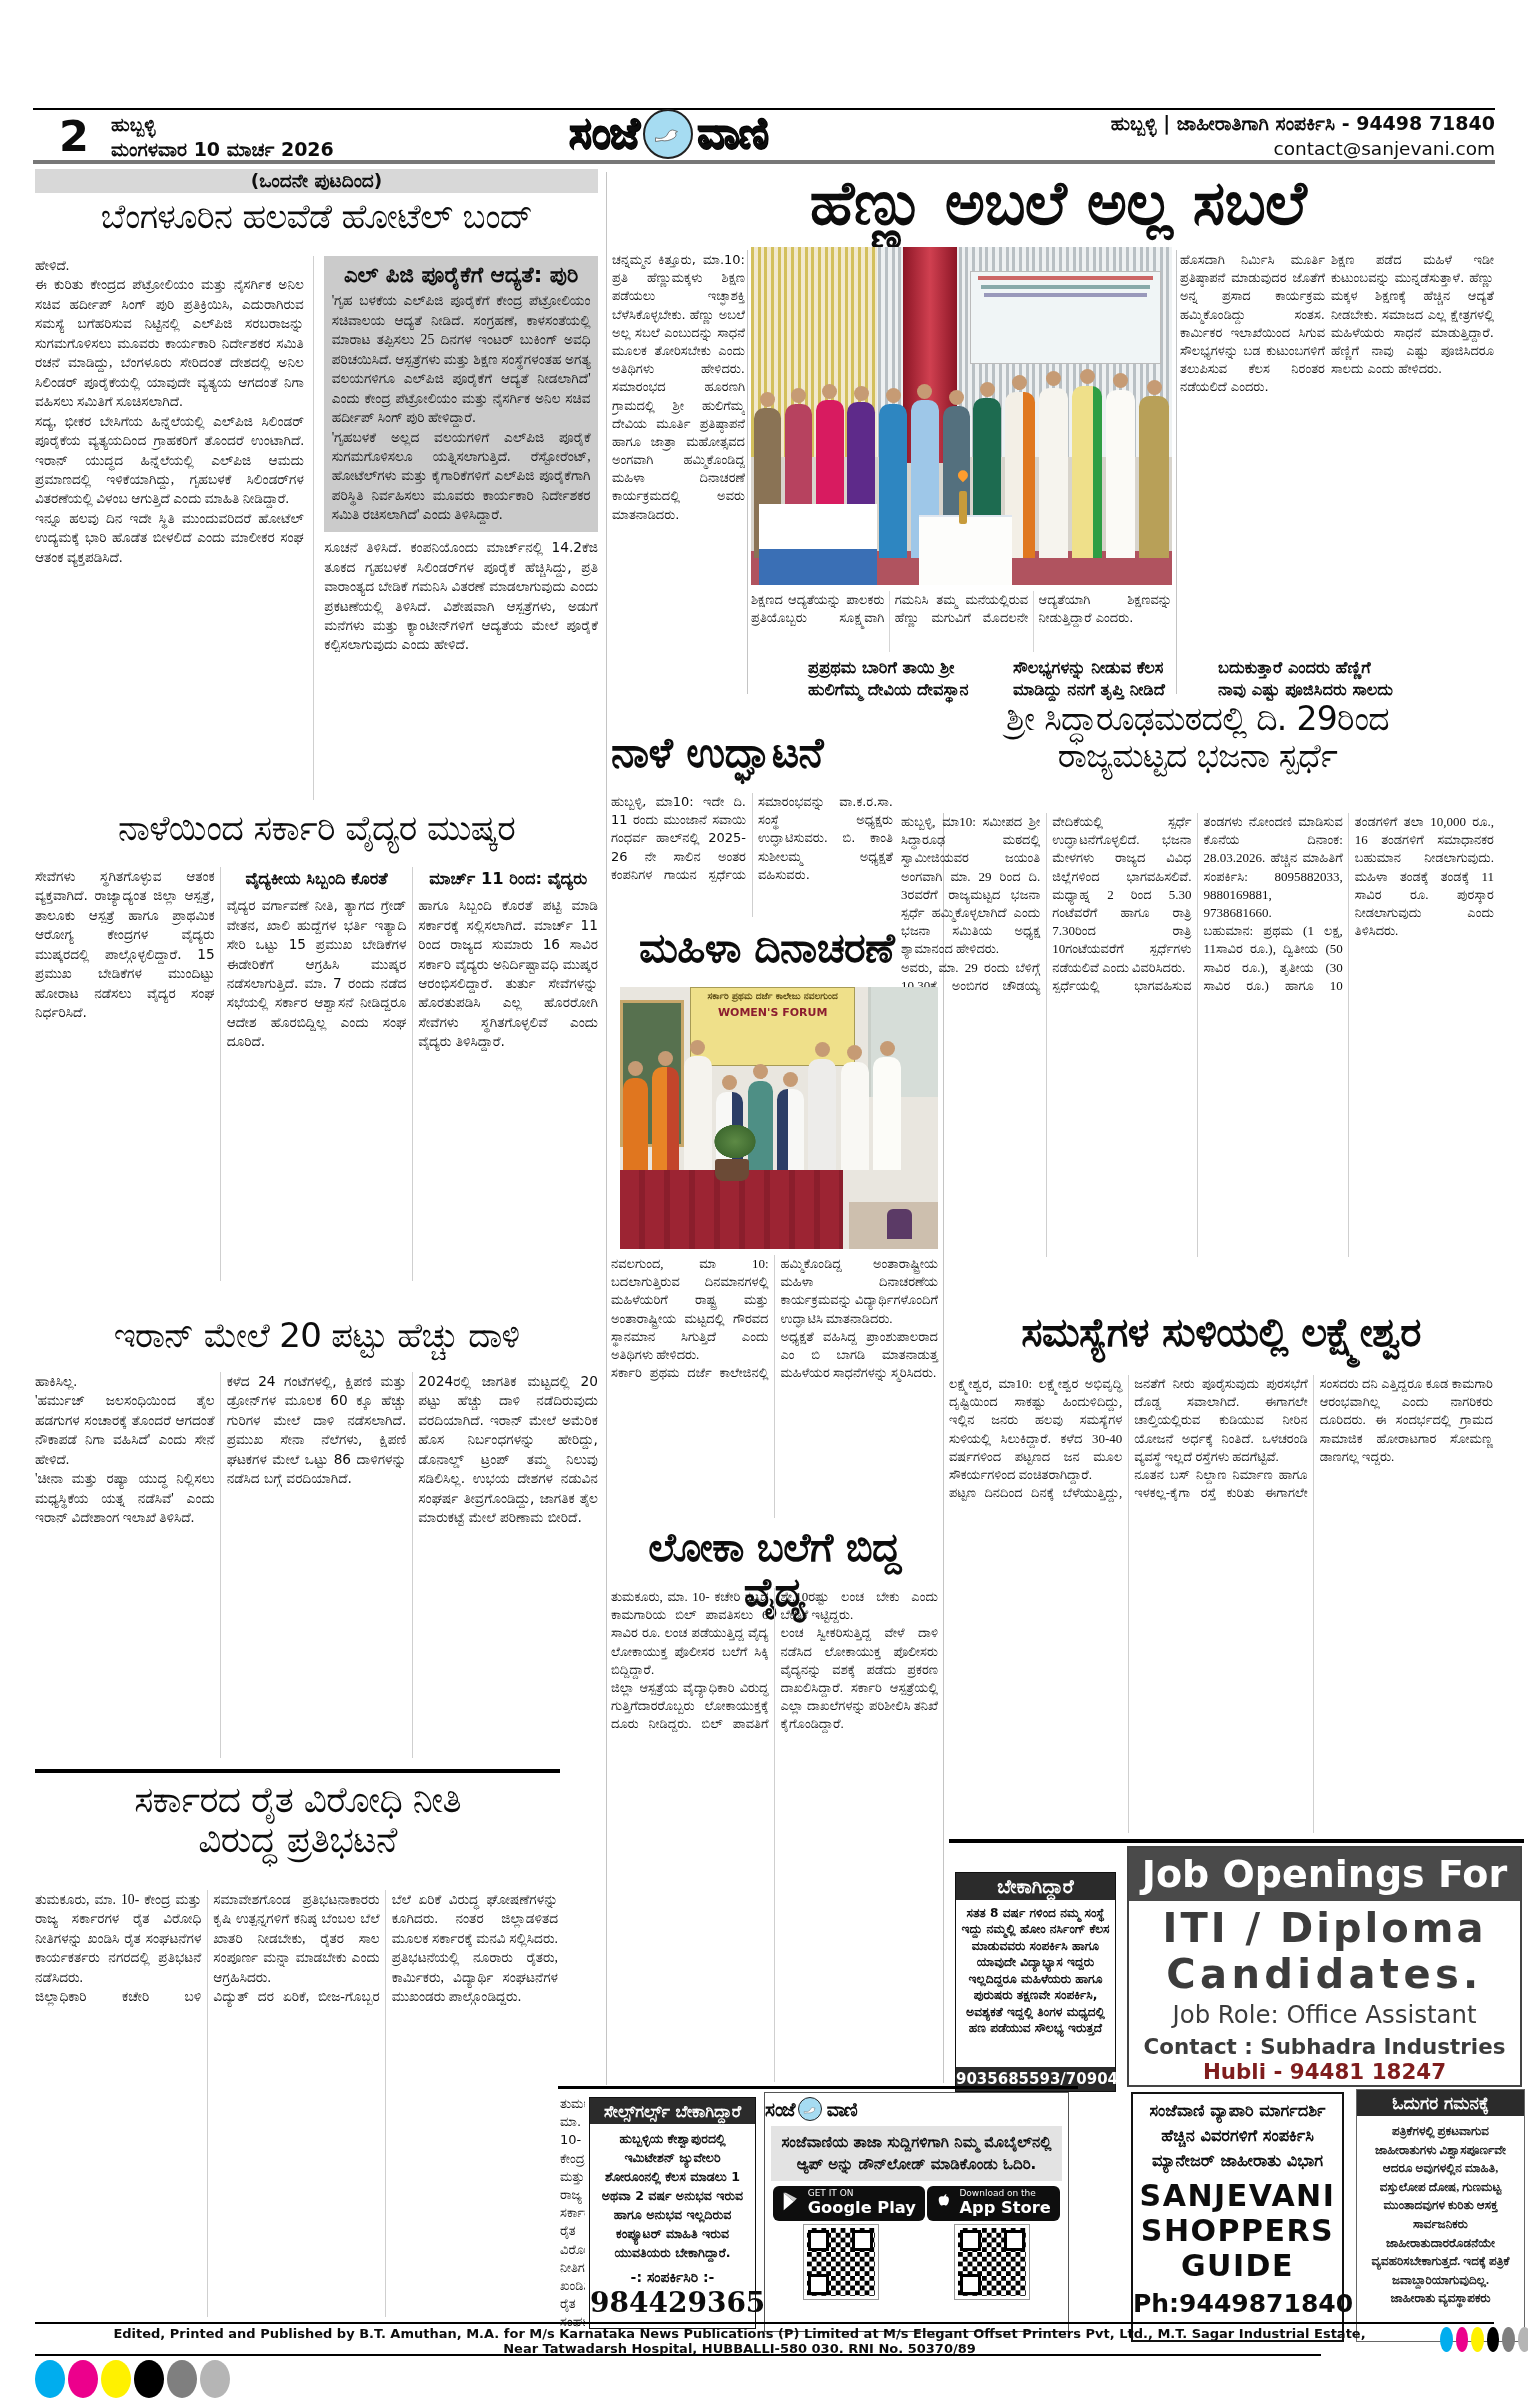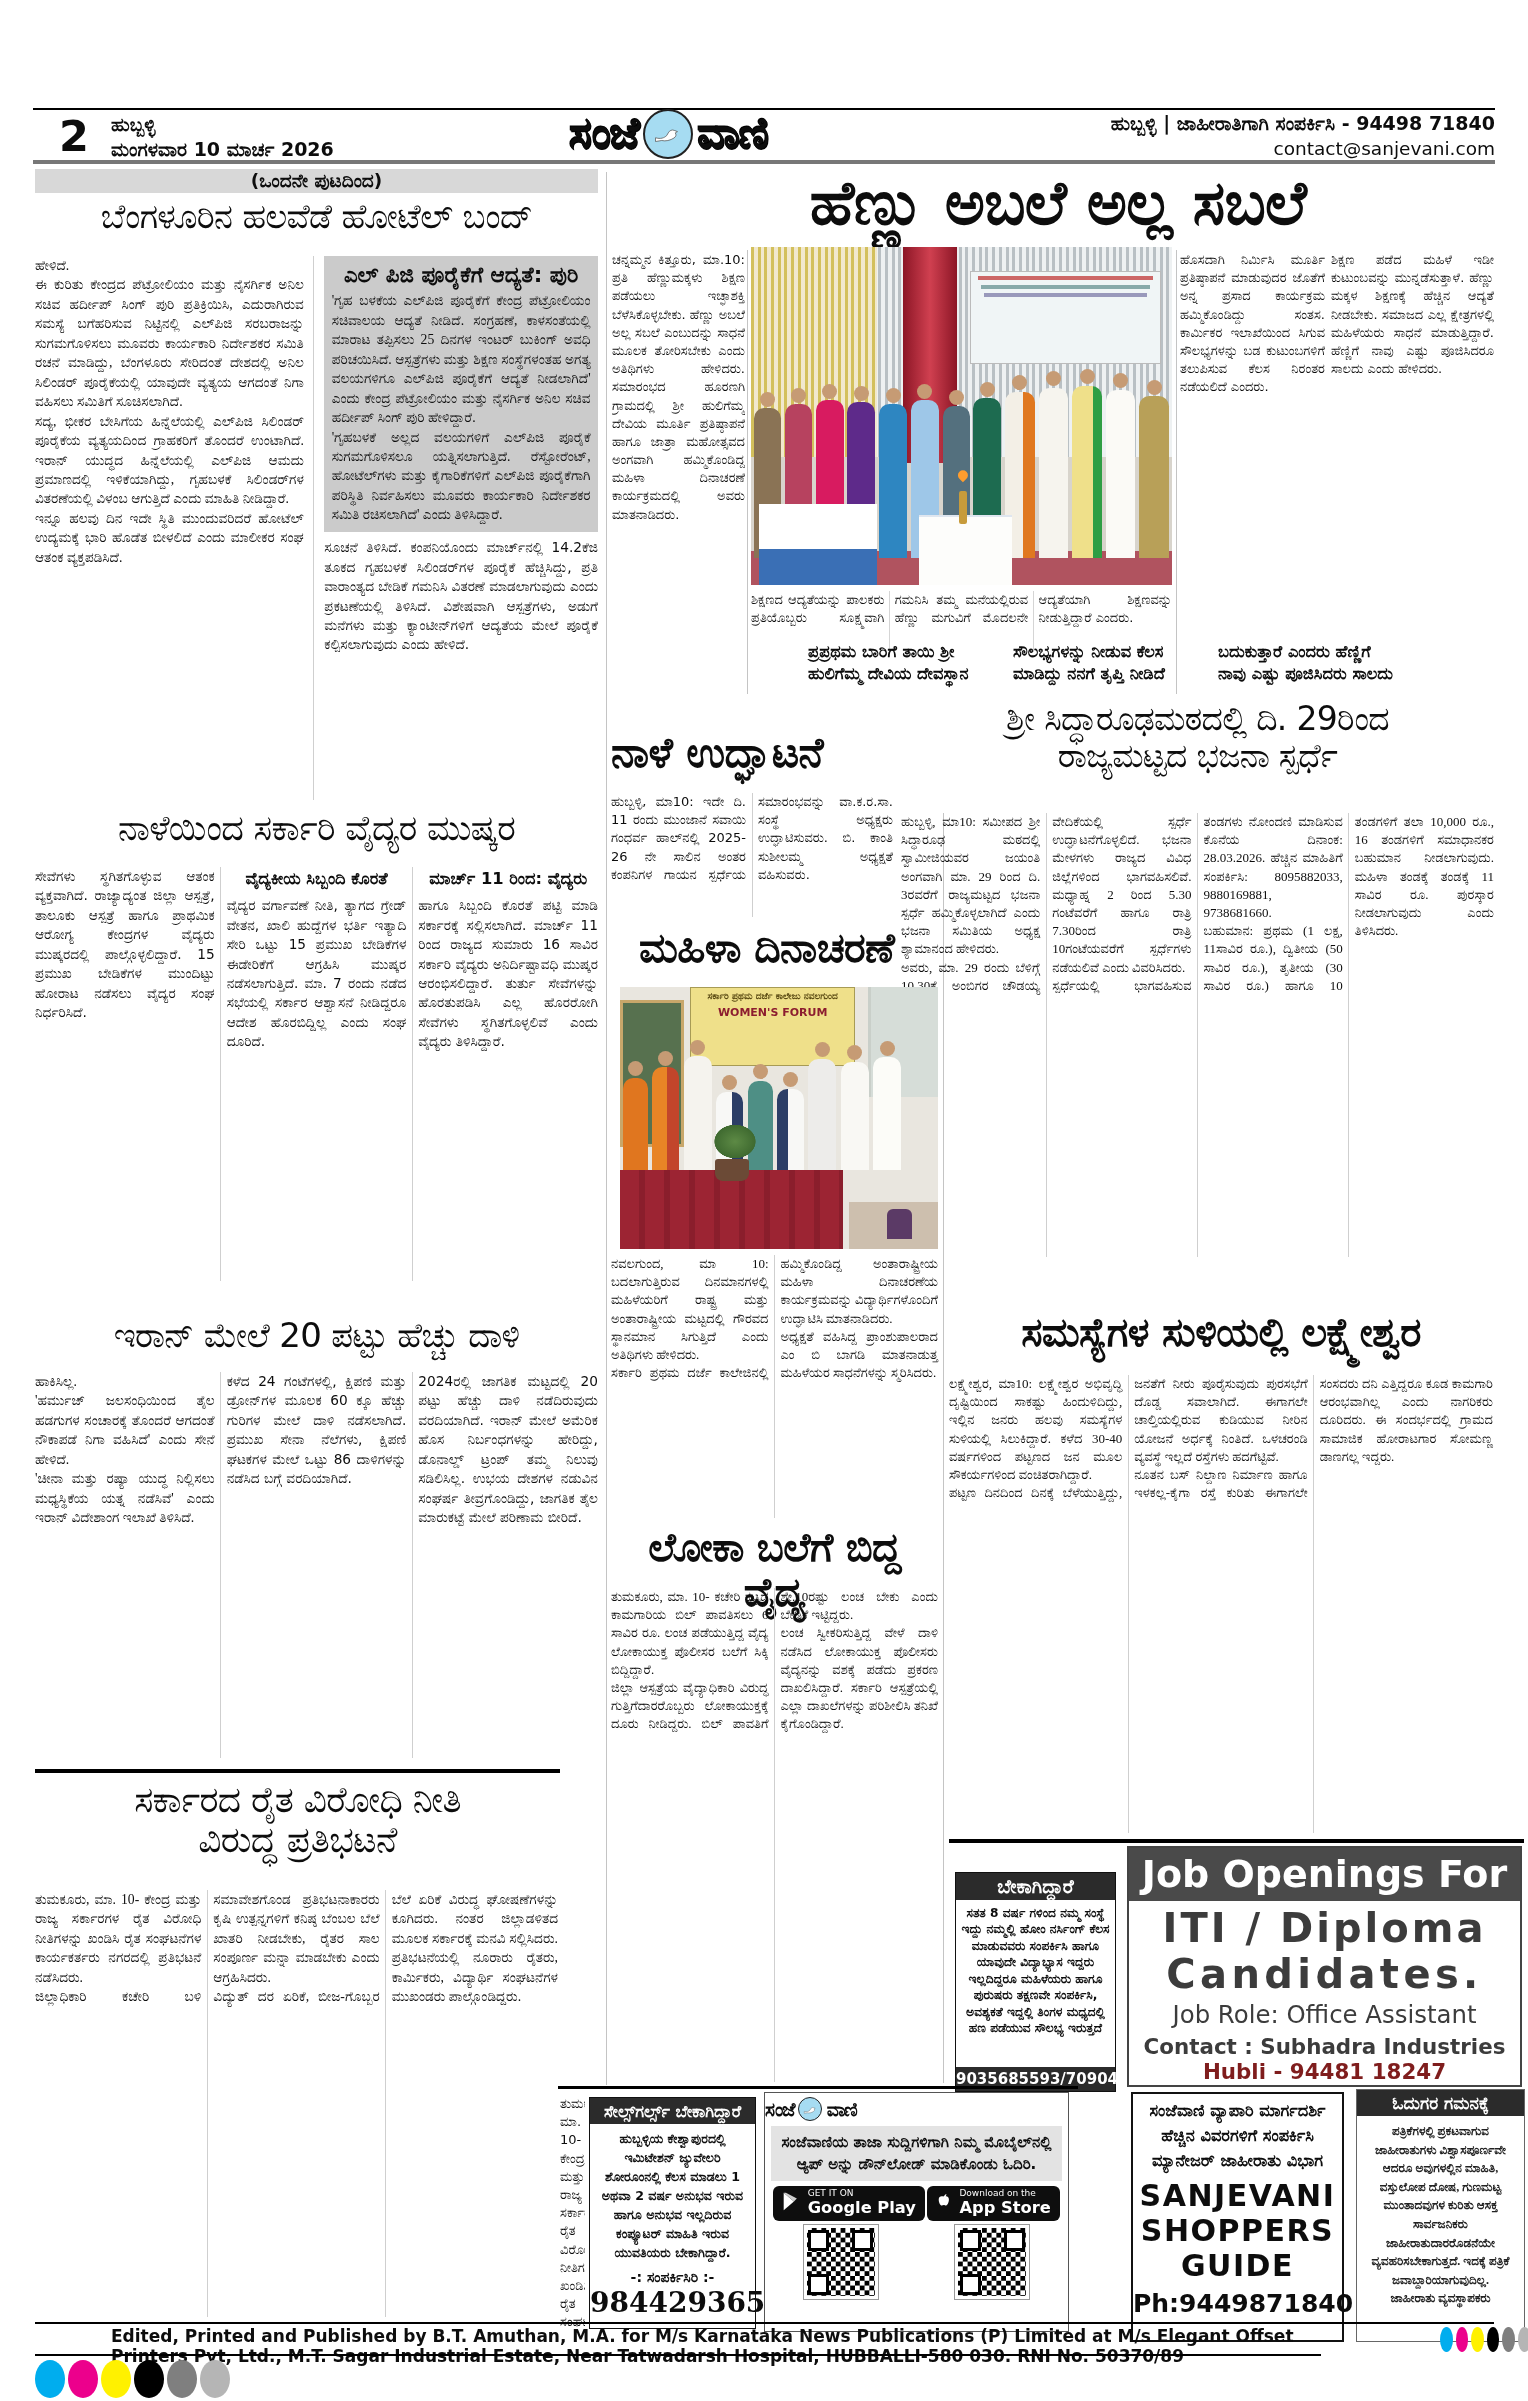--- a/index.html
+++ b/index.html
@@ -189,21 +189,21 @@
           <span class="torso" style="background:#b8a058"></span>
         </span>
     </div>
     <div class="abs" style="left:2%;bottom:0;width:28%;height:24%;background:linear-gradient(#ffffff 55%,#3a6fb5 55%)"></div>
     <div class="abs" style="left:40%;bottom:0;width:22%;height:20%;background:#fdfdfb;border-top:2.2px solid #dfe6ef"></div>
     <div class="abs" style="left:49.5%;bottom:18%;width:7.4px;height:33px;background:#c79b3b;border-radius:2.2px"></div>
     <div class="abs" style="left:49.2%;bottom:31%;width:10.4px;height:10.4px;border-radius:50% 50% 50% 0;background:#ff9d2e;transform:rotate(-45deg)"></div>
   </div>
 
   <div class="abs body-xs just" style="left:751px;top:591px;width:421px;height:61px;column-count:3;column-gap:10.4px;column-rule:0.7px solid #d5d5d5;overflow:hidden">ಶಿಕ್ಷಣದ ಆದ್ಯತೆಯನ್ನು ಪಾಲಕರು ಪ್ರತಿಯೊಬ್ಬರು ಸೂಕ್ಷ್ಮವಾಗಿ ಗಮನಿಸಿ ತಮ್ಮ ಮನೆಯಲ್ಲಿರುವ ಹೆಣ್ಣು ಮಗುವಿಗೆ ಮೊದಲನೇ ಆದ್ಯತೆಯಾಗಿ ಶಿಕ್ಷಣವನ್ನು ನೀಡುತ್ತಿದ್ದಾರೆ ಎಂದರು.</div>
-  <div class="abs" style="left:808px;top:641px;width:586px;height:68px;display:flex;gap:29px">
+  <div class="abs" style="left:808px;top:657px;width:586px;height:68px;display:flex;gap:29px">
     <div style="flex:1;font-weight:800;font-size:16.3px;line-height:1.35">ಪ್ರಪ್ರಥಮ ಬಾರಿಗೆ ತಾಯಿ ಶ್ರೀ ಹುಲಿಗೆಮ್ಮ ದೇವಿಯ ದೇವಸ್ಥಾನ</div>
     <div style="flex:1;font-weight:800;font-size:16.3px;line-height:1.35">ಸೌಲಭ್ಯಗಳನ್ನು ನೀಡುವ ಕೆಲಸ ಮಾಡಿದ್ದು ನನಗೆ ತೃಪ್ತಿ ನೀಡಿದೆ</div>
     <div style="flex:1;font-weight:800;font-size:16.3px;line-height:1.35">ಬದುಕುತ್ತಾರೆ ಎಂದರು ಹೆಣ್ಣಿಗೆ ನಾವು ಎಷ್ಟು ಪೂಜಿಸಿದರು ಸಾಲದು</div>
   </div>
   <div class="abs body-xs just" style="left:1180px;top:251px;width:145px;height:399px;overflow:hidden">ಹೊಸದಾಗಿ ನಿರ್ಮಿಸಿ ಮೂರ್ತಿ ಪ್ರತಿಷ್ಠಾಪನೆ ಮಾಡುವುದರ ಜೊತೆಗೆ ಅನ್ನ ಪ್ರಸಾದ ಕಾರ್ಯಕ್ರಮ ಹಮ್ಮಿಕೊಂಡಿದ್ದು ಸಂತಸ. ಕಾರ್ಮಿಕರ ಇಲಾಖೆಯಿಂದ ಸಿಗುವ ಸೌಲಭ್ಯಗಳನ್ನು ಬಡ ಕುಟುಂಬಗಳಿಗೆ ತಲುಪಿಸುವ ಕೆಲಸ ನಿರಂತರ ನಡೆಯಲಿದೆ ಎಂದರು.</div>
   <div class="abs body-xs just" style="left:1331px;top:251px;width:163px;height:399px;overflow:hidden">ಶಿಕ್ಷಣ ಪಡೆದ ಮಹಿಳೆ ಇಡೀ ಕುಟುಂಬವನ್ನು ಮುನ್ನಡೆಸುತ್ತಾಳೆ. ಹೆಣ್ಣು ಮಕ್ಕಳ ಶಿಕ್ಷಣಕ್ಕೆ ಹೆಚ್ಚಿನ ಆದ್ಯತೆ ನೀಡಬೇಕು. ಸಮಾಜದ ಎಲ್ಲ ಕ್ಷೇತ್ರಗಳಲ್ಲಿ ಮಹಿಳೆಯರು ಸಾಧನೆ ಮಾಡುತ್ತಿದ್ದಾರೆ. ಹೆಣ್ಣಿಗೆ ನಾವು ಎಷ್ಟು ಪೂಜಿಸಿದರೂ ಸಾಲದು ಎಂದು ಹೇಳಿದರು.</div>
 
   <div class="abs hl hl-heavy" style="left:611px;top:729px;width:282px;font-size:42px;text-align:left">ನಾಳೆ ಉದ್ಘಾಟನೆ</div>
   <div class="abs cols2 body-xs just" style="left:611px;top:793px;width:282px;height:124px">ಹುಬ್ಬಳ್ಳಿ, ಮಾ10: ಇದೇ ದಿ. 11 ರಂದು ಮುಂಜಾನೆ ಸವಾಯಿ ಗಂಧರ್ವ ಹಾಲ್‌ನಲ್ಲಿ 2025-26 ನೇ ಸಾಲಿನ ಅಂತರ ಕಂಪನಿಗಳ ಗಾಯನ ಸ್ಪರ್ಧೆಯ ಸಮಾರಂಭವನ್ನು ವಾ.ಕ.ರ.ಸಾ. ಸಂಸ್ಥೆ ಅಧ್ಯಕ್ಷರು ಉದ್ಘಾಟಿಸುವರು. ಬಿ. ಕಾಂತಿ ಸುಶೀಲಮ್ಮ ಅಧ್ಯಕ್ಷತೆ ವಹಿಸುವರು.</div>
 
@@ -371,21 +371,21 @@
     <div style="font-size:25px;font-weight:800;margin-top:6px">Ph:9449871840</div>
   </div>
 
   <div class="abs" style="left:1356px;top:2089px;width:169px;height:253px;border:1.5px solid #666;box-sizing:border-box;background:#fff">
     <div class="darkhead" style="font-size:17px;padding:3px 0">ಓದುಗರ ಗಮನಕ್ಕೆ</div>
     <div class="pre" style="font-size:12px;text-align:center;line-height:1.55;padding:6px 4.4px;font-weight:600;color:#222">ಪತ್ರಿಕೆಗಳಲ್ಲಿ ಪ್ರಕಟವಾಗುವ ಜಾಹೀರಾತುಗಳು ವಿಶ್ವಾಸಪೂರ್ಣವೇ ಆದರೂ ಅವುಗಳಲ್ಲಿನ ಮಾಹಿತಿ, ವಸ್ತುಲೋಪ ದೋಷ, ಗುಣಮಟ್ಟ ಮುಂತಾದವುಗಳ ಕುರಿತು ಆಸಕ್ತ ಸಾರ್ವಜನಿಕರು ಜಾಹೀರಾತುದಾರರೊಡನೆಯೇ ವ್ಯವಹರಿಸಬೇಕಾಗುತ್ತದೆ. ಇದಕ್ಕೆ ಪತ್ರಿಕೆ ಜವಾಬ್ದಾರಿಯಾಗುವುದಿಲ್ಲ.
 ಜಾಹೀರಾತು ವ್ಯವಸ್ಥಾಪಕರು</div>
   </div>
 
   <div class="abs rule" style="left:35px;top:2322px;width:1459px;height:1.5px"></div>
-  <div class="abs" style="left:111px;top:2326px;width:1257px;font-size:17px;font-weight:600">Edited, Printed and Published by B.T. Amuthan, M.A. for M/s Karnataka News Publications (P) Limited at M/s Elegant Offset Printers Pvt, Ltd., M.T. Sagar Industrial Estate, Near Tatwadarsh Hospital, HUBBALLI-580 030. RNI No. 50370/89</div>
+  <div class="abs" style="left:111px;top:2326px;width:1257px;text-align:center;font-size:13px;font-weight:600">Edited, Printed and Published by B.T. Amuthan, M.A. for M/s Karnataka News Publications (P) Limited at M/s Elegant Offset Printers Pvt, Ltd., M.T. Sagar Industrial Estate, Near Tatwadarsh Hospital, HUBBALLI-580 030. RNI No. 50370/89</div>
   <div class="abs rule" style="left:35px;top:2354px;width:1286px;height:1.5px"></div>
 
   <div class="abs dotrow" style="left:35px;top:2360px">
       <span class="dot" style="background: rgb(0, 173, 238);"></span>
       <span class="dot" style="background: rgb(236, 0, 140);"></span>
       <span class="dot" style="background: rgb(255, 241, 0);"></span>
       <span class="dot" style="background: rgb(0, 0, 0);"></span>
       <span class="dot" style="background: rgb(127, 127, 127);"></span>
       <span class="dot" style="background: rgb(181, 181, 181);"></span>
     </div>

